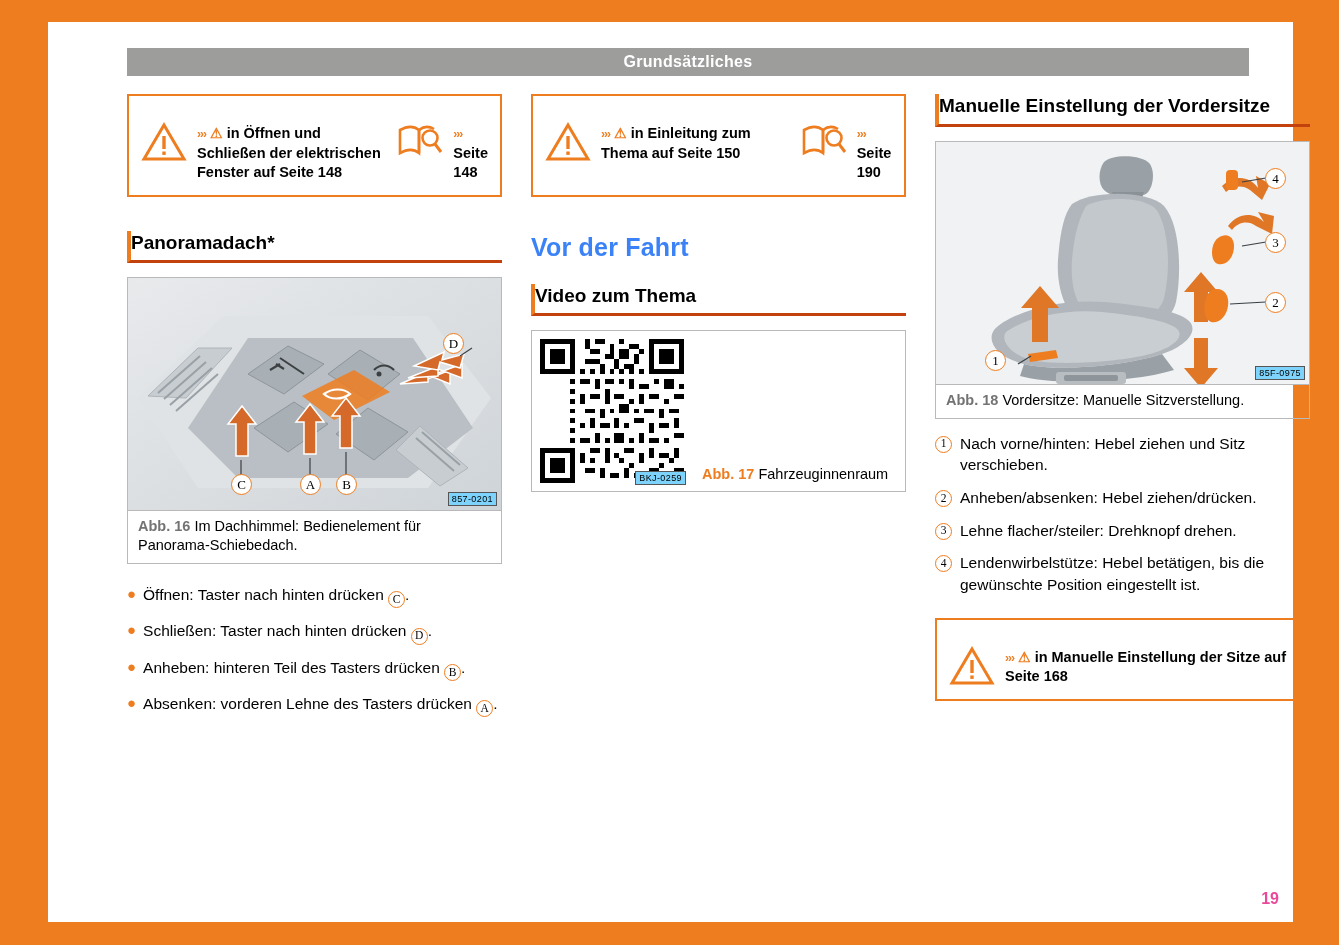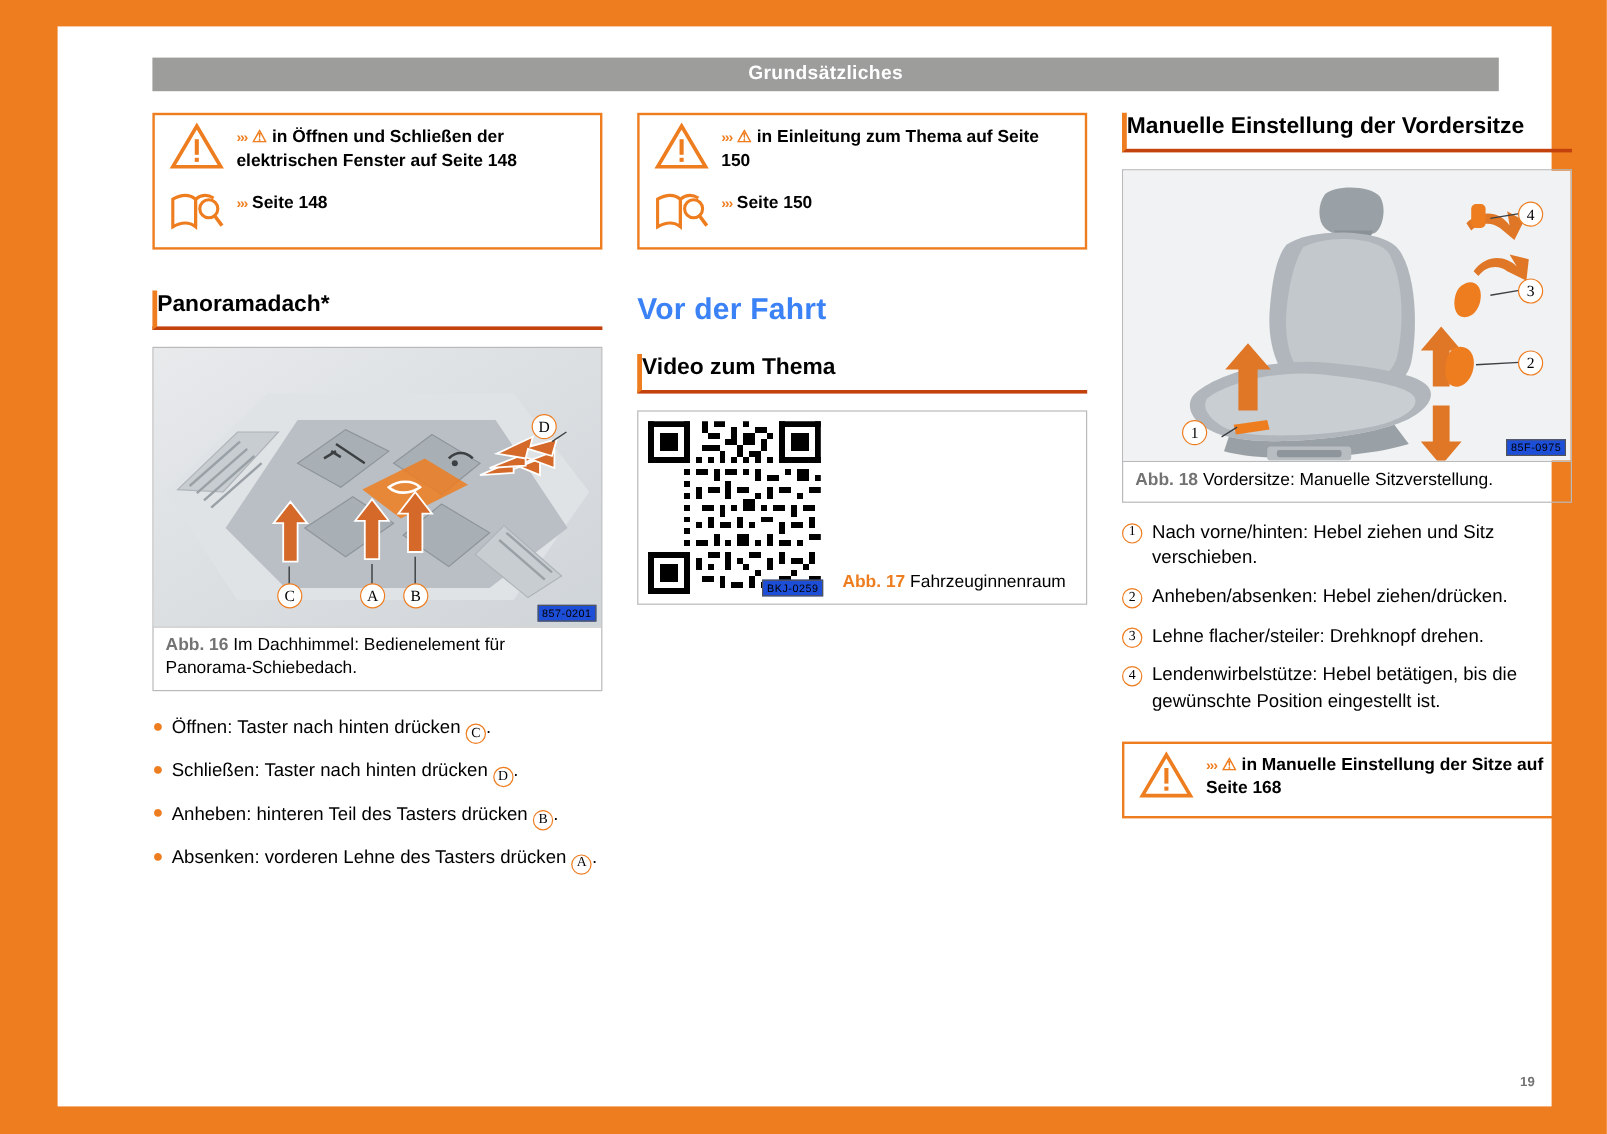--- a/index.html
+++ b/index.html
@@ -34,23 +34,23 @@
     left: 79px; top: 72px;
     width: 1183px;
     display: flex;
     gap: 29px;
   }
   .col { width: 375px; position: relative; }
 
   
   .warn-box {
     border: 2px solid #ee7d20;
-    padding: 6px 12px 12px 12px;
+    padding: 26px 12px 12px 12px;
     display: flex;
-    flex-direction: column;
+    flex-direction: row;
     gap: 14px;
   }
   .warn-row { display: flex; align-items: flex-start; gap: 10px; }
   .warn-row .txt {
     font-size: 14.5px;
     font-weight: bold;
     line-height: 1.35;
     color: #000;
     padding-top: 2px;
   }
@@ -98,21 +98,21 @@
     border-top: 1px solid #b9b9b9;
     padding: 6px 8px 8px 10px;
     font-size: 14.5px;
     line-height: 1.3;
     color: #000;
   }
   .fig-cap b { color: #737373; }
   .code-tag {
     position: absolute;
     right: 4px; bottom: 4px;
-    background: #1d4ed8;
+    background: #7dd3fc;
     border: 1px solid #555;
     font-size: 9px;
     font-family: "Liberation Sans", sans-serif;
     padding: 1px 3px;
     letter-spacing: 0.4px;
   }
 
   
   .circ {
     display: inline-flex;
@@ -171,23 +171,23 @@
     align-items: flex-end;
     padding: 0 0 8px 10px;
     font-size: 14.5px;
     line-height: 1.3;
   }
   .qr-cap b { color: #ee7d20; }
 
   .page-num {
     position: absolute;
     right: 14px; bottom: 14px;
-    font-size: 11px;
+    font-size: 16px;
     font-weight: bold;
-    color: #737373;
+    color: #ec4899;
     margin-left: 44px;
   }
 </style>
 </head>
 <body>
 
 <div class="page">
 
   <div class="header-bar">Grundsätzliches</div>
 
@@ -342,21 +342,21 @@
         <div class="warn-row">
           <span class="icon-book">
             <svg viewBox="0 0 46 36">
               <path d="M3 8 C10 4 17 4 22 8 L22 31 C17 27 10 27 3 31 Z" fill="none" stroke="#ee7d20" stroke-width="2.6"></path>
               <path d="M22 8 C27 4 32 4 37 7" fill="none" stroke="#ee7d20" stroke-width="2.6"></path>
               <path d="M22 31 L22 8" fill="none" stroke="#ee7d20" stroke-width="2.6"></path>
               <circle cx="33" cy="16" r="7.5" fill="#fff" stroke="#ee7d20" stroke-width="2.6"></circle>
               <line x1="38" y1="22" x2="44" y2="30" stroke="#ee7d20" stroke-width="3"></line>
             </svg>
           </span>
-          <span class="txt"><span class="chev">›››</span> <span>Seite 150</span></span>
+          <span class="txt"><span class="chev">›››</span> <span>Seite 190</span></span>
         </div>
       </div>
 
       <div class="h1-orange">Vor der Fahrt</div>
 
       <div class="sec-title" style="margin-top:22px;">Video zum Thema</div>
 
       <div class="fig">
         <div class="qr-wrap">
           <div class="qr-box">

